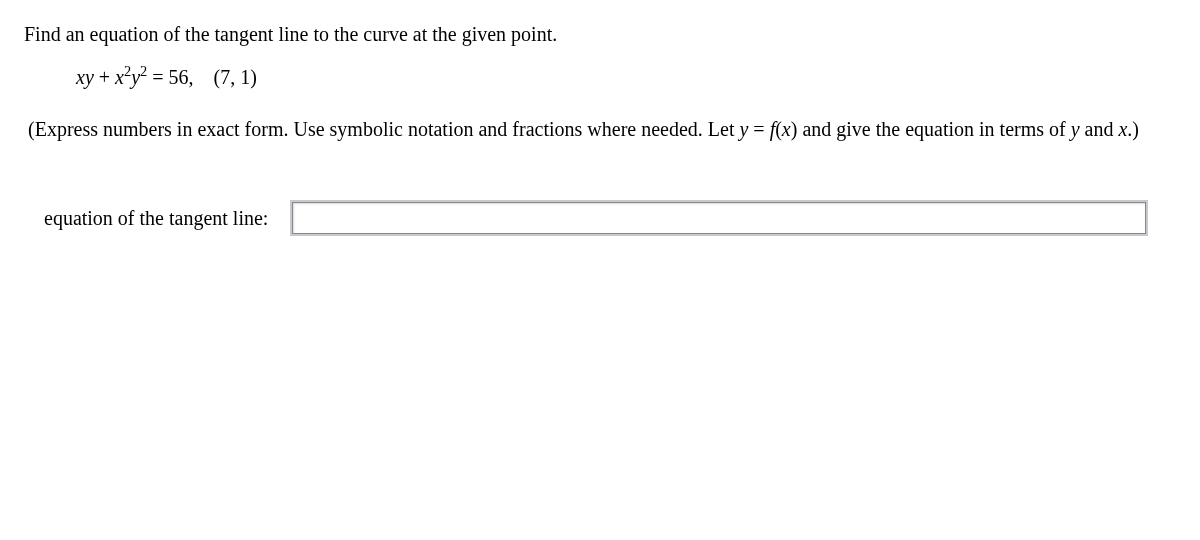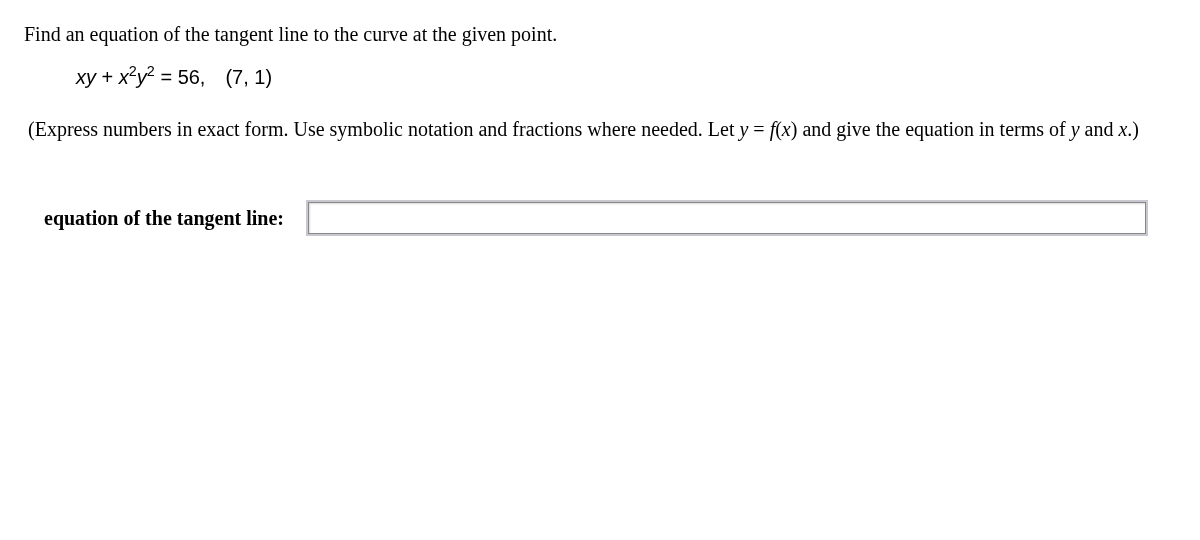--- a/index.html
+++ b/index.html
@@ -16,38 +16,37 @@
   .container {
     padding: 20px 6px 0 24px;
   }
   .question-prompt {
     margin: 0 0 18px 0;
     line-height: 1.4;
   }
   .math-row {
     margin: 0 0 22px 52px;
     font-style: italic;
-    font-family: Liberation Sans, sans-serif;
+    font-family: Liberation Serif, serif;
   }
   .math-row .upright {
     font-style: normal;
   }
   .instruction {
     margin: 0 0 55px 4px;
     line-height: 1.8;
   }
   .answer-row {
     display: flex;
     align-items: center;
     margin-left: 20px;
   }
   .answer-label {
     white-space: nowrap;
     margin-right: 24px;
-    font-weight: bold;
   }
   .answer-input {
     flex: 1;
     height: 30px;
     border: 1px solid #888;
     outline: 2px solid #c8c8d0;
     outline-offset: 0;
     box-shadow: inset 1px 1px 2px rgba(0,0,0,0.15);
     padding: 0 6px;
     font-size: 18px;

